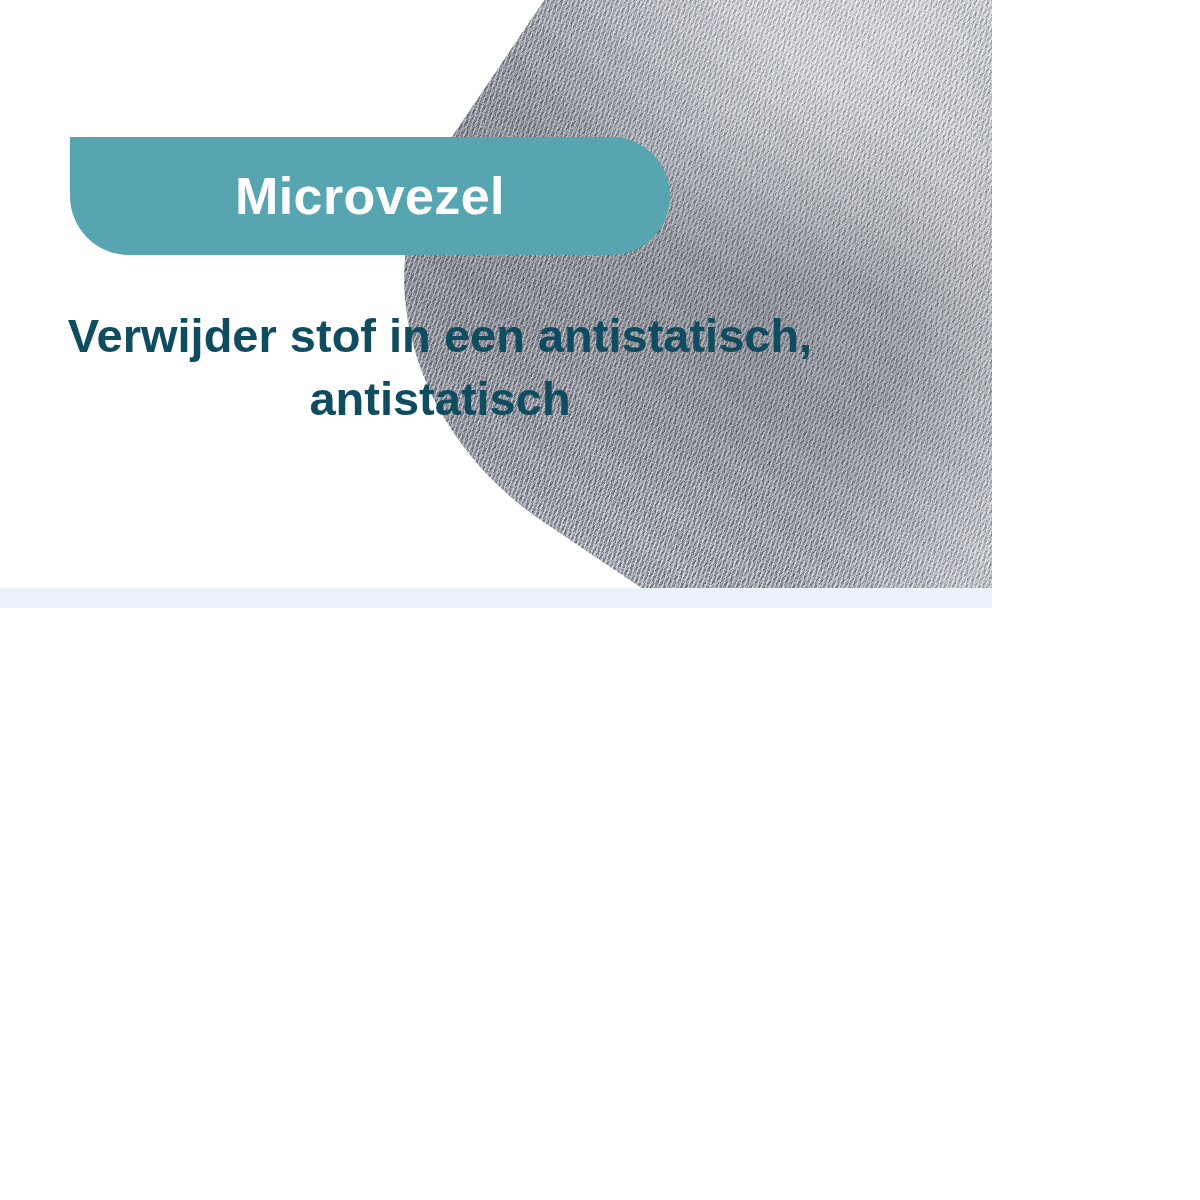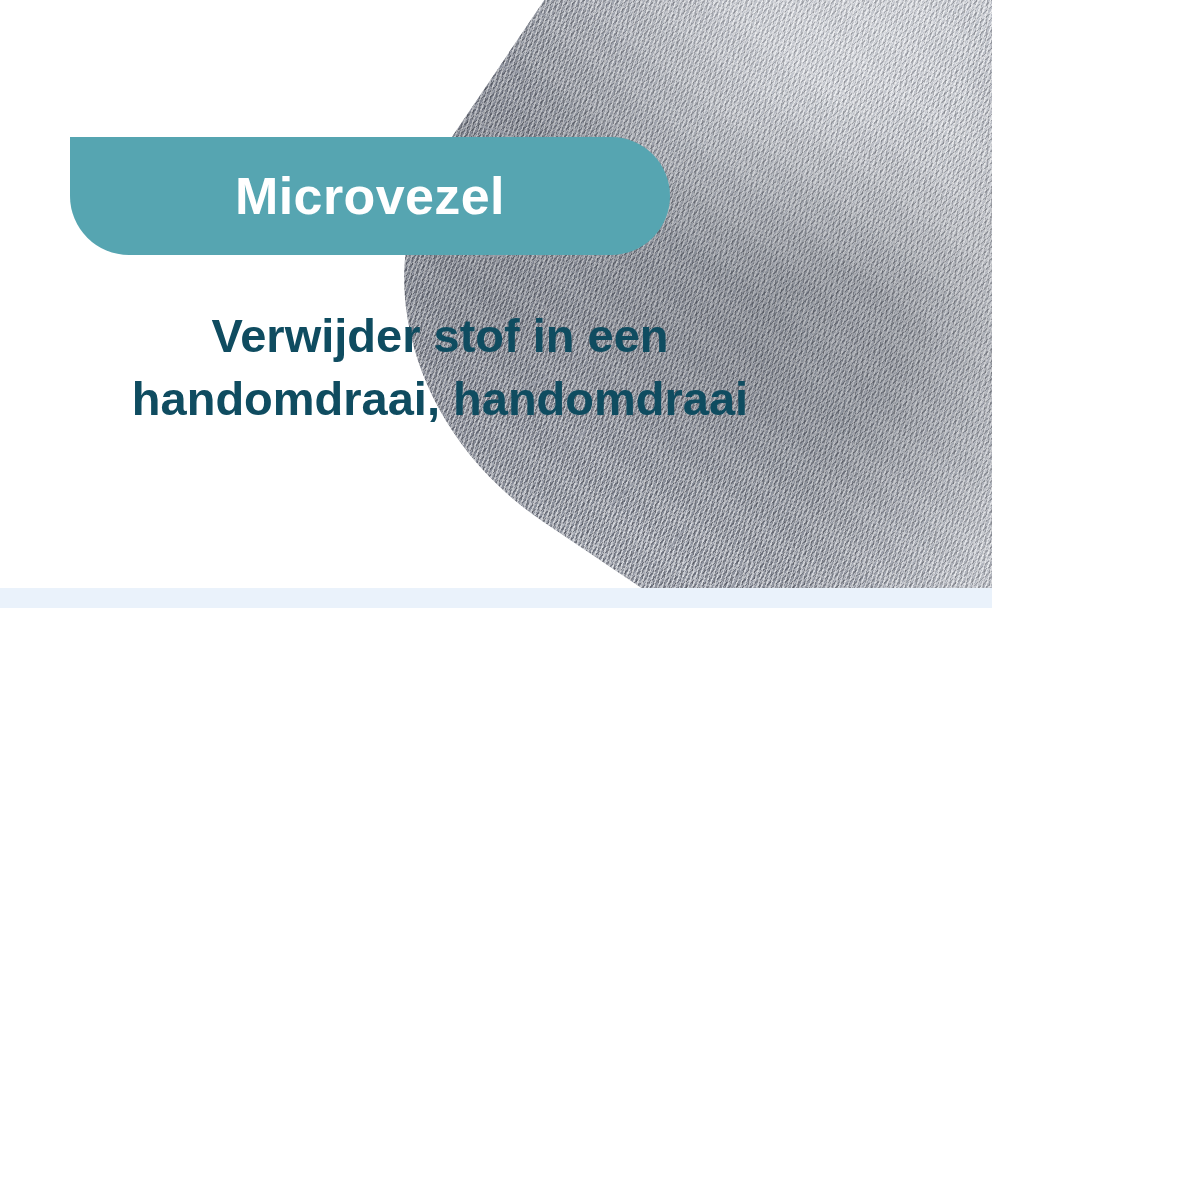--- a/index.html
+++ b/index.html
@@ -142,21 +142,21 @@
                  M482,822 l2,33 M550,812 l6,32 M616,794 l11,31 M678,768 l15,28
                  M736,734 l19,24 M786,692 l22,20 M828,644 l25,15 M860,592 l27,10
                  M882,536 l29,5 M894,478 l30,0 M896,420 l30,-5 M888,362 l29,-10"></path>
       </g>
     </svg>
 
     <div class="badge" id="badge-microvezel">
       <span>Microvezel</span>
     </div>
 
-    <div class="headline" id="headline-microvezel">Verwijder stof in een handomdraai, handomdraai</div>
+    <div class="headline" id="headline-microvezel">Verwijder stof in een antistatisch, antistatisch</div>
   </div>
 
   <div id="divider"></div>
 
   <div class="panel" id="panel-bottom">
 
     
     
 
     

